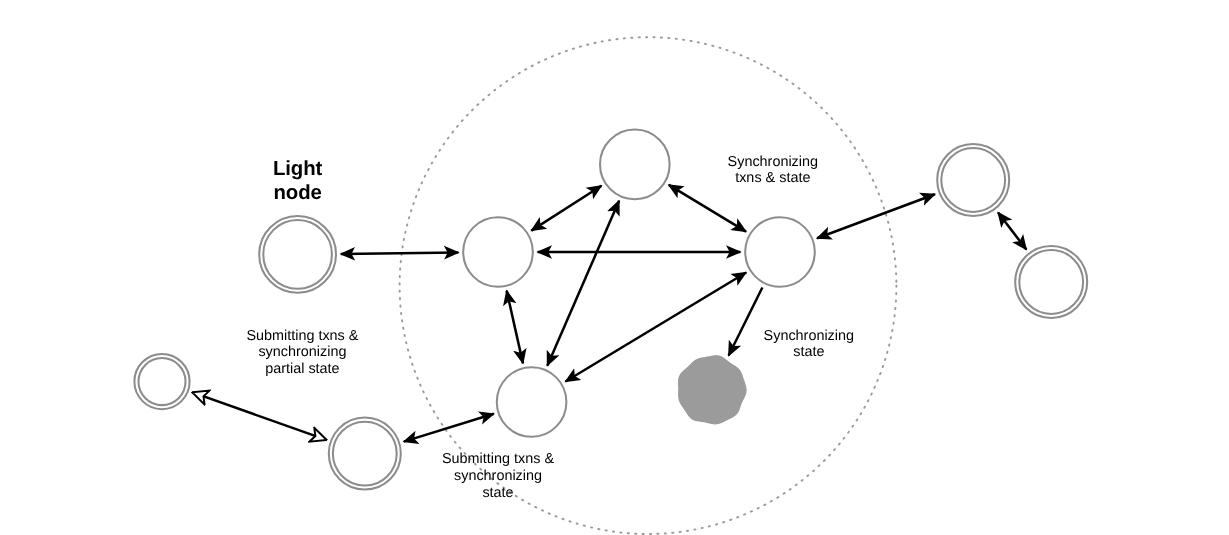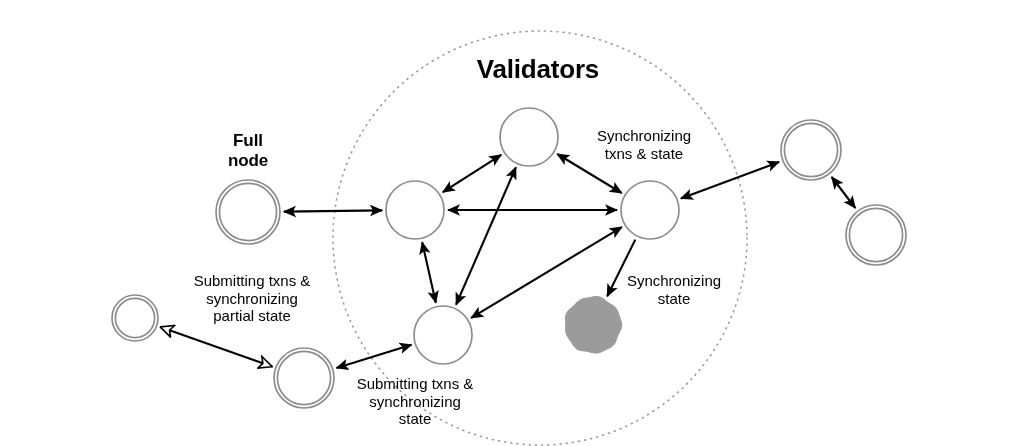--- a/index.html
+++ b/index.html
@@ -41,21 +41,21 @@
     font-size: 26px;
     letter-spacing: -0.2px;
   }
   .lbl-node {
     font-weight: bold;
     font-size: 17px;
     letter-spacing: -0.1px;
   }
   .lbl-edge {
     font-weight: normal;
-    font-size: 15px;
+    font-size: 12px;
   }
 </style>
 </head>
 <body>
 
 <div id="diagram-root">
 
   <svg id="diagram-svg" viewBox="0 0 1024 446" xmlns="http://www.w3.org/2000/svg">
     <defs>
       <marker id="arrow-solid" viewBox="0 0 10 10" refX="9.2" refY="5" markerWidth="6.2" markerHeight="6.2" orient="auto-start-reverse" markerUnits="strokeWidth">
@@ -115,23 +115,22 @@
           <circle cx="811" cy="150" r="30" fill="#ffffff" stroke="#8c8c8c" stroke-width="1.7"></circle>
           <circle cx="811" cy="150" r="26.6" fill="none" stroke="#8c8c8c" stroke-width="1.7"></circle>
         </g>
         <g>
           <circle cx="876" cy="235" r="30" fill="#ffffff" stroke="#8c8c8c" stroke-width="1.7"></circle>
           <circle cx="876" cy="235" r="26.6" fill="none" stroke="#8c8c8c" stroke-width="1.7"></circle>
         </g>
       </g>
   </svg>
 
-  <div class="lbl lbl-title" style="left:463px; top:54px; width:150px;">Validators</div>
 
-  <div class="lbl lbl-node" style="left:198px; top:131px; width:100px;">Full
+  <div class="lbl lbl-node" style="left:198px; top:131px; width:100px;">Light
 node</div>
 
 
 
 
   <div class="lbl lbl-edge" style="left:574px; top:127px; width:140px;">Synchronizing
 txns &amp; state</div>
 
   <div class="lbl lbl-edge" style="left:609px; top:272px; width:130px;">Synchronizing
 state</div>

